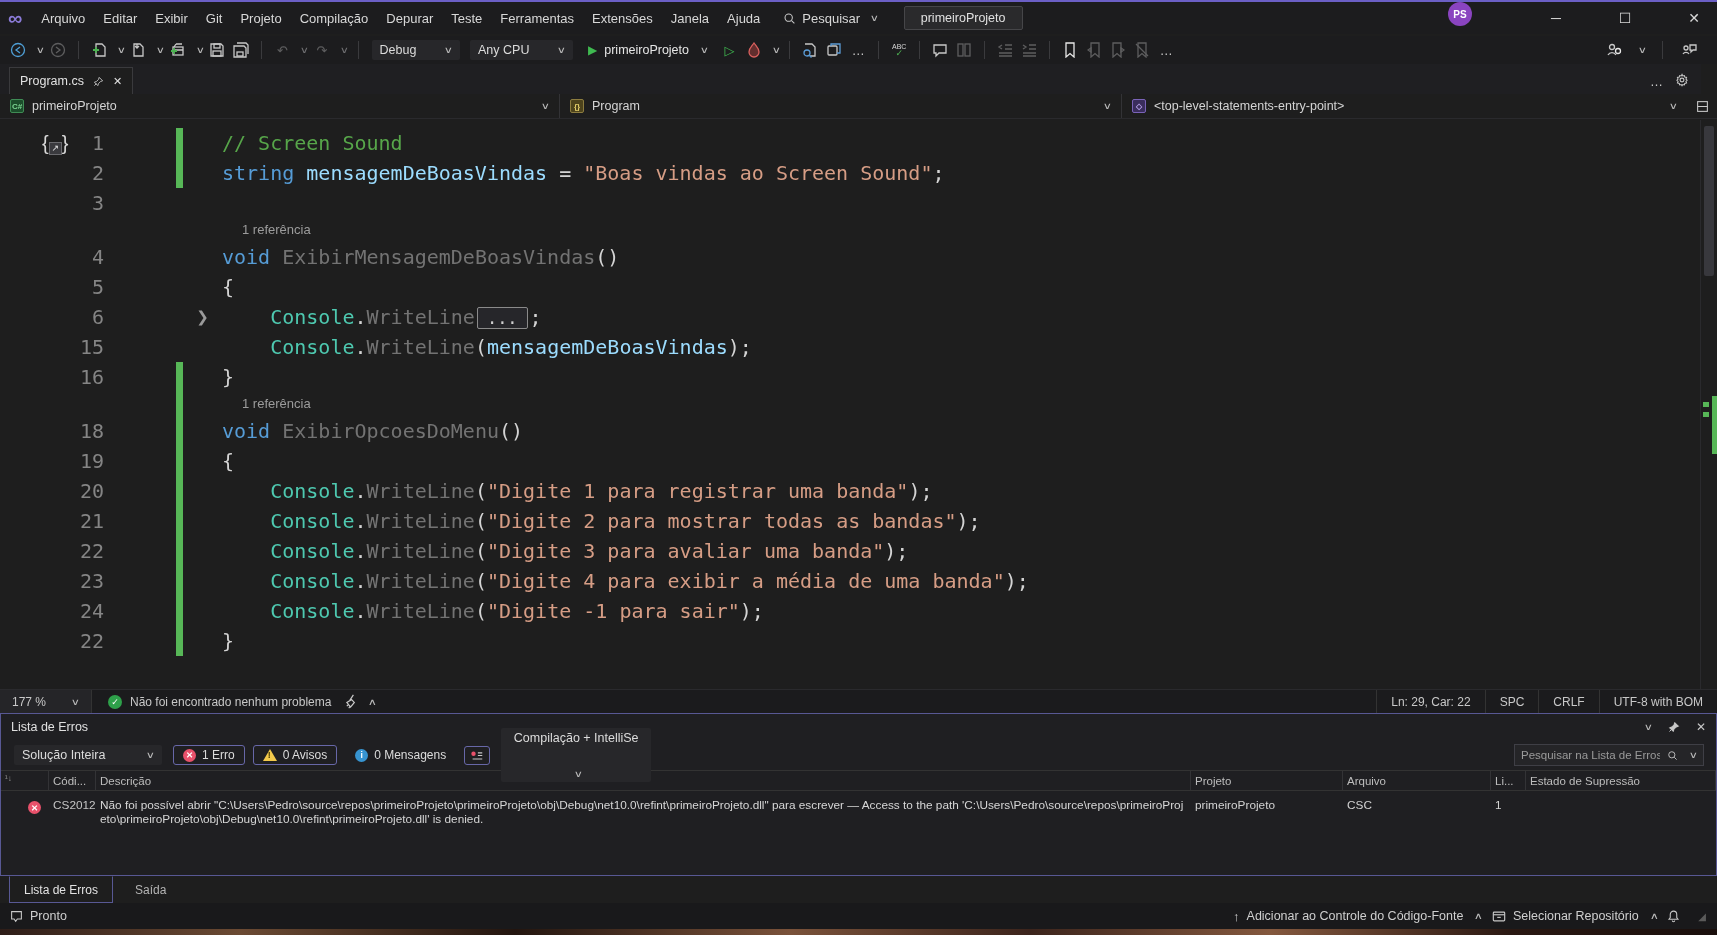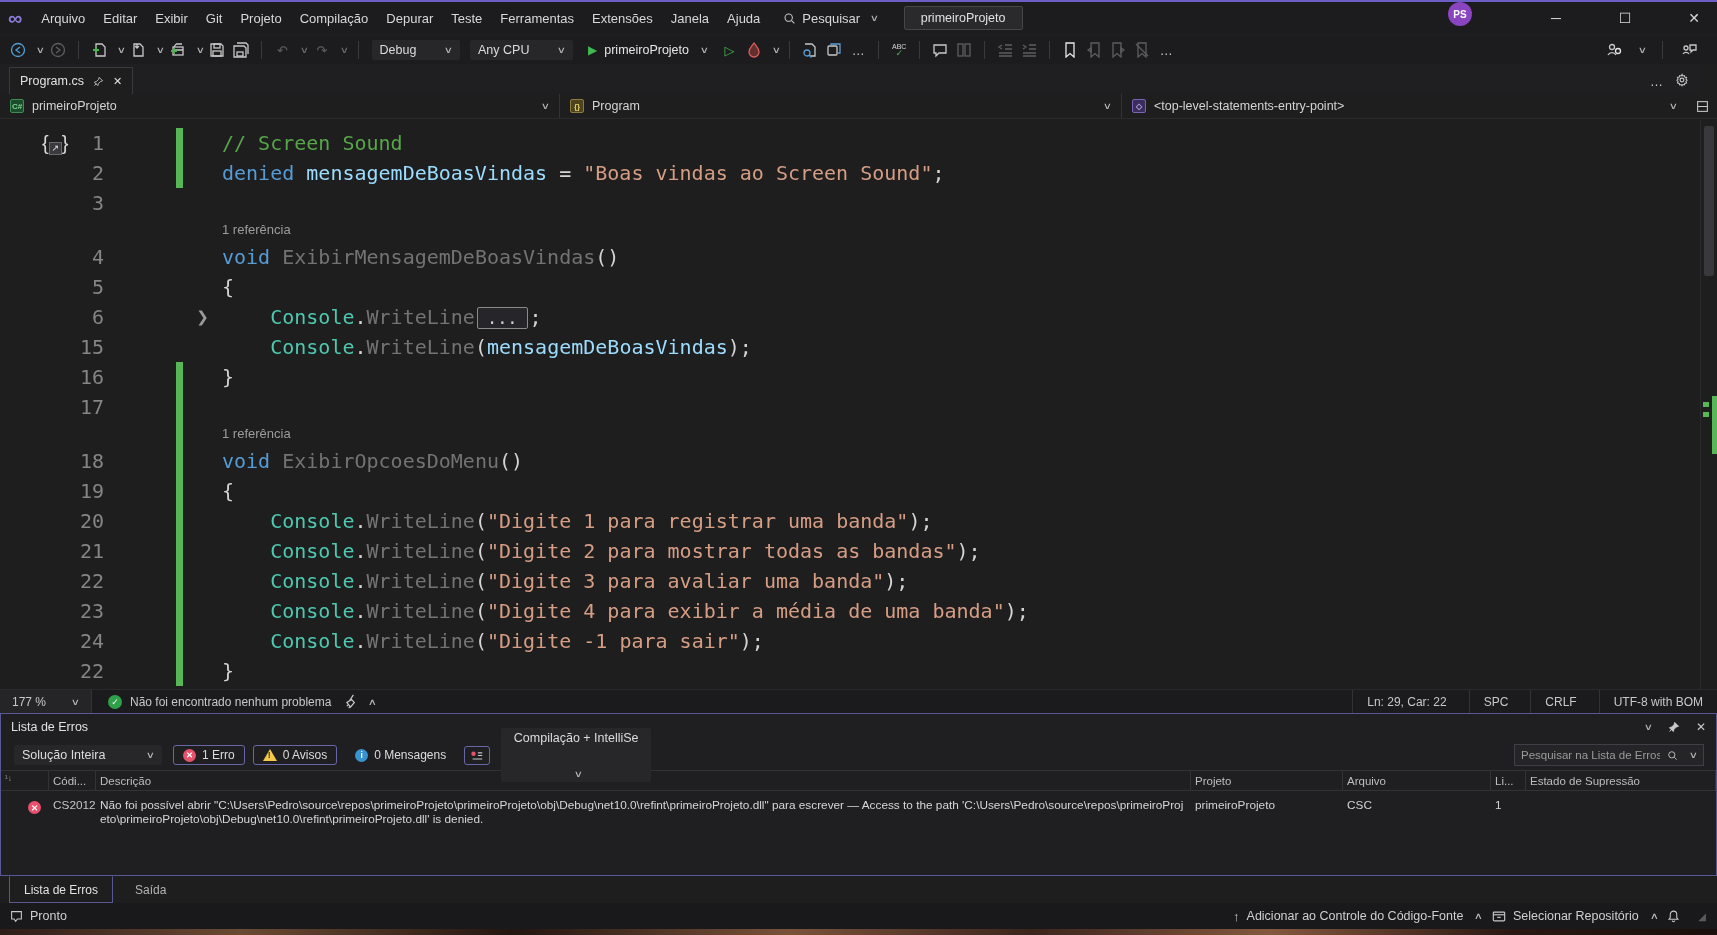--- a/index.html
+++ b/index.html
@@ -63,42 +63,42 @@
   #code-lines { padding-top:8px; }
   .code-row { display:flex; height:30px; line-height:30px;
     font-family:"DejaVu Sans Mono", monospace; font-size:20px; white-space:pre; }
   .code-row.lens { height:24px; line-height:24px; }
   .gmar { width:40px; flex:none; }
   .lnum { width:64px; flex:none; text-align:right; color:#858585; }
   .cbar { width:7px; flex:none; margin-left:72px; }
   .cbar.on { background:#57b757; }
   .fold { width:39px; flex:none; text-align:center; color:#9a9a9a; font-size:15px; font-family:"Liberation Sans",sans-serif; }
   .ltext { flex:1; }
-  .lens-text { font-family:"Liberation Sans",sans-serif; font-size:13px; color:#9c9c9c; }
+  .lens-text { font-family:"Liberation Sans",sans-serif; font-size:13px; color:#9c9c9c;margin-left:20px; }
   .tk-kw{color:#569cd6} .tk-id{color:#9cdcfe} .tk-st{color:#d69d85} .tk-com{color:#57a64a}
   .tk-cl{color:#4ec9b0} .tk-fn{color:#737373} .tk-pl{color:#d4d4d4}
   .tk-box { border:1px solid #8a8a8a; background:#26262a; color:#cfcfcf; border-radius:2px;
     padding:0 9px; margin:0 2px; font-size:17px; }
   #struct-widget { position:absolute; left:42px; top:7px; width:30px; height:32px;
     color:#d8d8d8; font-size:20px; display:flex; align-items:center; }
   #struct-widget .arrbox { width:13px; height:13px; background:#3a3a3e; border:1px solid #6a6a6e;
     color:#e8e8e8; font-size:9px; display:flex; align-items:center; justify-content:center; margin-top:10px; }
   #vscroll { position:absolute; right:0; top:0; bottom:0; width:17px; background:#1e1e1e; border-left:1px solid #2a2a2d; }
   #vscroll .thumb { position:absolute; left:3px; right:3px; top:6px; height:150px; background:#38383d; border-radius:2px; }
   .smark { position:absolute; left:2px; width:6px; height:5px; background:#57b757; }
   #smark-edge { position:absolute; right:0; width:5px; top:276px; height:58px; background:#57b757; }
 
   
   #edstatus { position:absolute; top:689px; left:0; right:0; height:24px; background:#1b1b1d;
     border-top:1px solid #2a2a2d; display:flex; align-items:center; font-size:12px; color:#c8c8c8; }
   #zoom-combo { width:92px; height:100%; display:flex; align-items:center; justify-content:space-between;
     padding:0 12px; background:#252528; border-right:1px solid #333; }
   .okcircle { width:14px; height:14px; border-radius:50%; background:#2ea04a; color:#fff; font-size:9px;
     display:flex; align-items:center; justify-content:center; margin:0 8px 0 16px; }
-  #edstatus-right { margin-left:auto; display:flex; align-items:center; height:100%;gap:8px; }
+  #edstatus-right { margin-left:auto; display:flex; align-items:center; height:100%; }
   .edst-item { padding:0 14px; border-left:1px solid #333; height:100%; display:flex; align-items:center; }
 
   
   #errorpanel { position:absolute; top:713px; left:0; right:0; height:163px;
     background:#1f1f22; border:1px solid #585894; }
   #ep-header { height:26px; display:flex; align-items:center; padding:0 10px; font-size:12.5px; color:#e0e0e0; }
   #ep-header-icons { margin-left:auto; display:flex; align-items:center; gap:16px; color:#c8c8c8; }
   #ep-toolbar { height:30px; display:flex; align-items:center; padding:0 10px; gap:8px; position:relative; }
   .filterbtn { display:flex; align-items:center; gap:6px; border:1px solid #6767a8; border-radius:3px;
     padding:2px 9px; font-size:12px; color:#dcdcdc; }
@@ -387,29 +387,28 @@
 </div>
 
 <div id="editor">
   <div id="struct-widget">
     <span>{</span>
       <span class="arrbox">↗</span>
       <span>}</span>
   </div>
   <div id="code-lines">
       <div class="code-row"><span class="gmar"></span><span class="lnum">1</span><span class="cbar on"></span><span class="fold"></span><span class="ltext"><span class="tk-com">// Screen Sound</span></span></div>
-      <div class="code-row"><span class="gmar"></span><span class="lnum">2</span><span class="cbar on"></span><span class="fold"></span><span class="ltext"><span class="tk-kw">denied</span><span class="tk-pl"> </span><span class="tk-id">mensagemDeBoasVindas</span><span class="tk-pl"> = </span><span class="tk-st">"Boas vindas ao Screen Sound"</span><span class="tk-pl">;</span></span></div>
+      <div class="code-row"><span class="gmar"></span><span class="lnum">2</span><span class="cbar on"></span><span class="fold"></span><span class="ltext"><span class="tk-kw">string</span><span class="tk-pl"> </span><span class="tk-id">mensagemDeBoasVindas</span><span class="tk-pl"> = </span><span class="tk-st">"Boas vindas ao Screen Sound"</span><span class="tk-pl">;</span></span></div>
       <div class="code-row"><span class="gmar"></span><span class="lnum">3</span><span class="cbar"></span><span class="fold"></span><span class="ltext"></span></div>
       <div class="code-row lens"><span class="gmar"></span><span class="lnum"></span><span class="cbar"></span><span class="fold"></span><span class="ltext lens-text">1 referência</span></div>
       <div class="code-row"><span class="gmar"></span><span class="lnum">4</span><span class="cbar"></span><span class="fold"></span><span class="ltext"><span class="tk-kw">void</span><span class="tk-pl"> </span><span class="tk-fn">ExibirMensagemDeBoasVindas</span><span class="tk-pl">()</span></span></div>
       <div class="code-row"><span class="gmar"></span><span class="lnum">5</span><span class="cbar"></span><span class="fold"></span><span class="ltext"><span class="tk-pl">{</span></span></div>
       <div class="code-row"><span class="gmar"></span><span class="lnum">6</span><span class="cbar"></span><span class="fold">❯</span><span class="ltext"><span class="tk-pl">    </span><span class="tk-cl">Console</span><span class="tk-pl">.</span><span class="tk-fn">WriteLine</span><span class="tk-box">...</span><span class="tk-pl">;</span></span></div>
       <div class="code-row"><span class="gmar"></span><span class="lnum">15</span><span class="cbar"></span><span class="fold"></span><span class="ltext"><span class="tk-pl">    </span><span class="tk-cl">Console</span><span class="tk-pl">.</span><span class="tk-fn">WriteLine</span><span class="tk-pl">(</span><span class="tk-id">mensagemDeBoasVindas</span><span class="tk-pl">);</span></span></div>
       <div class="code-row"><span class="gmar"></span><span class="lnum">16</span><span class="cbar on"></span><span class="fold"></span><span class="ltext"><span class="tk-pl">}</span></span></div>
-      <div class="code-row"><span class="gmar"></span><span class="lnum">17</span><span class="cbar on"></span><span class="fold"></span><span class="ltext"></span></div>
       <div class="code-row lens"><span class="gmar"></span><span class="lnum"></span><span class="cbar on"></span><span class="fold"></span><span class="ltext lens-text">1 referência</span></div>
       <div class="code-row"><span class="gmar"></span><span class="lnum">18</span><span class="cbar on"></span><span class="fold"></span><span class="ltext"><span class="tk-kw">void</span><span class="tk-pl"> </span><span class="tk-fn">ExibirOpcoesDoMenu</span><span class="tk-pl">()</span></span></div>
       <div class="code-row"><span class="gmar"></span><span class="lnum">19</span><span class="cbar on"></span><span class="fold"></span><span class="ltext"><span class="tk-pl">{</span></span></div>
       <div class="code-row"><span class="gmar"></span><span class="lnum">20</span><span class="cbar on"></span><span class="fold"></span><span class="ltext"><span class="tk-pl">    </span><span class="tk-cl">Console</span><span class="tk-pl">.</span><span class="tk-fn">WriteLine</span><span class="tk-pl">(</span><span class="tk-st">"Digite 1 para registrar uma banda"</span><span class="tk-pl">);</span></span></div>
       <div class="code-row"><span class="gmar"></span><span class="lnum">21</span><span class="cbar on"></span><span class="fold"></span><span class="ltext"><span class="tk-pl">    </span><span class="tk-cl">Console</span><span class="tk-pl">.</span><span class="tk-fn">WriteLine</span><span class="tk-pl">(</span><span class="tk-st">"Digite 2 para mostrar todas as bandas"</span><span class="tk-pl">);</span></span></div>
       <div class="code-row"><span class="gmar"></span><span class="lnum">22</span><span class="cbar on"></span><span class="fold"></span><span class="ltext"><span class="tk-pl">    </span><span class="tk-cl">Console</span><span class="tk-pl">.</span><span class="tk-fn">WriteLine</span><span class="tk-pl">(</span><span class="tk-st">"Digite 3 para avaliar uma banda"</span><span class="tk-pl">);</span></span></div>
       <div class="code-row"><span class="gmar"></span><span class="lnum">23</span><span class="cbar on"></span><span class="fold"></span><span class="ltext"><span class="tk-pl">    </span><span class="tk-cl">Console</span><span class="tk-pl">.</span><span class="tk-fn">WriteLine</span><span class="tk-pl">(</span><span class="tk-st">"Digite 4 para exibir a média de uma banda"</span><span class="tk-pl">);</span></span></div>
       <div class="code-row"><span class="gmar"></span><span class="lnum">24</span><span class="cbar on"></span><span class="fold"></span><span class="ltext"><span class="tk-pl">    </span><span class="tk-cl">Console</span><span class="tk-pl">.</span><span class="tk-fn">WriteLine</span><span class="tk-pl">(</span><span class="tk-st">"Digite -1 para sair"</span><span class="tk-pl">);</span></span></div>
       <div class="code-row"><span class="gmar"></span><span class="lnum">22</span><span class="cbar on"></span><span class="fold"></span><span class="ltext"><span class="tk-pl">}</span></span></div>
     </div>

